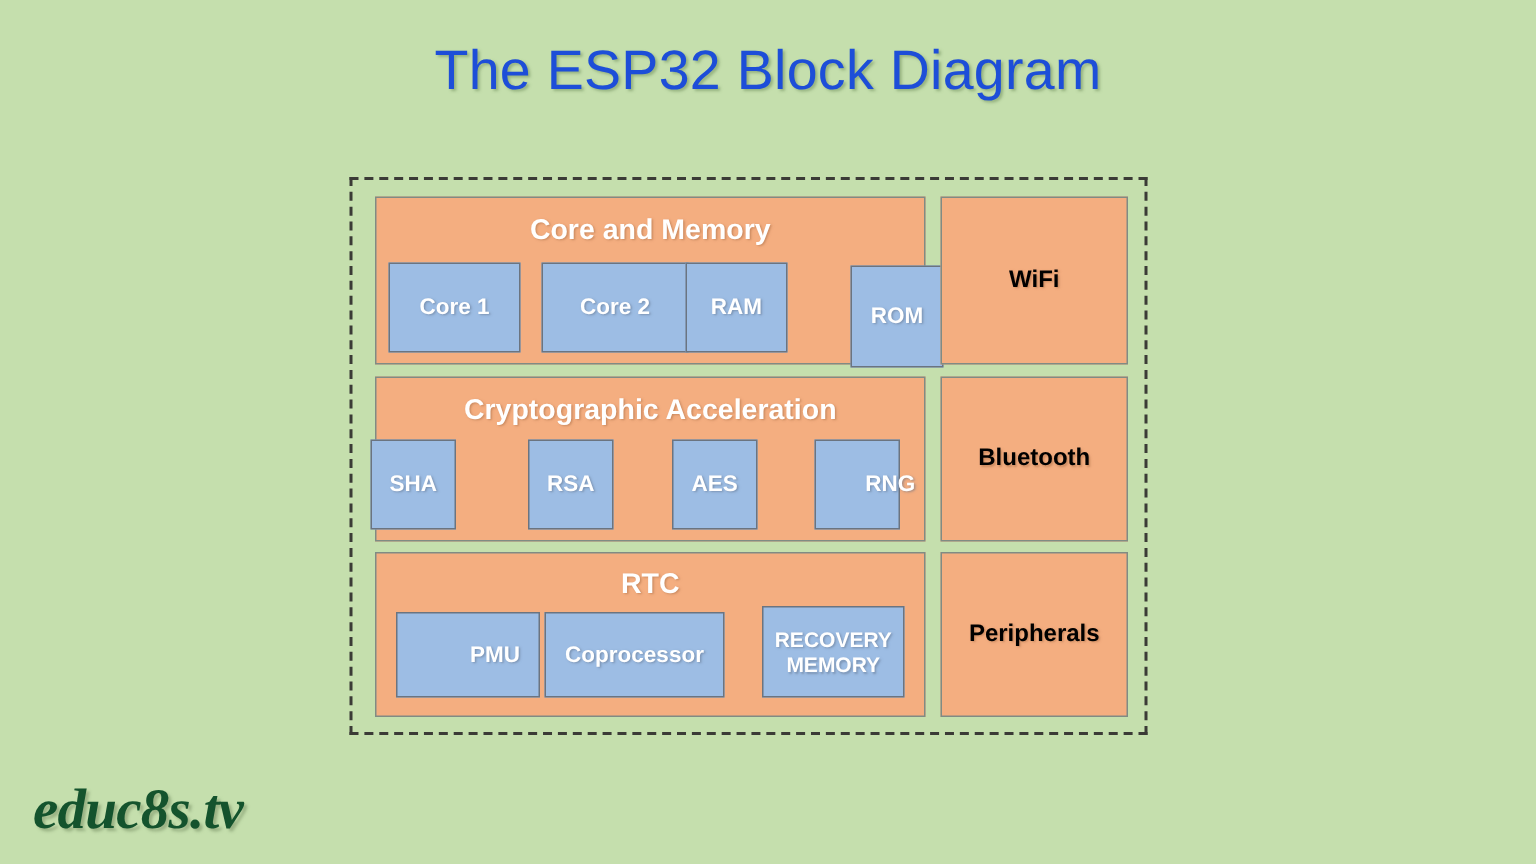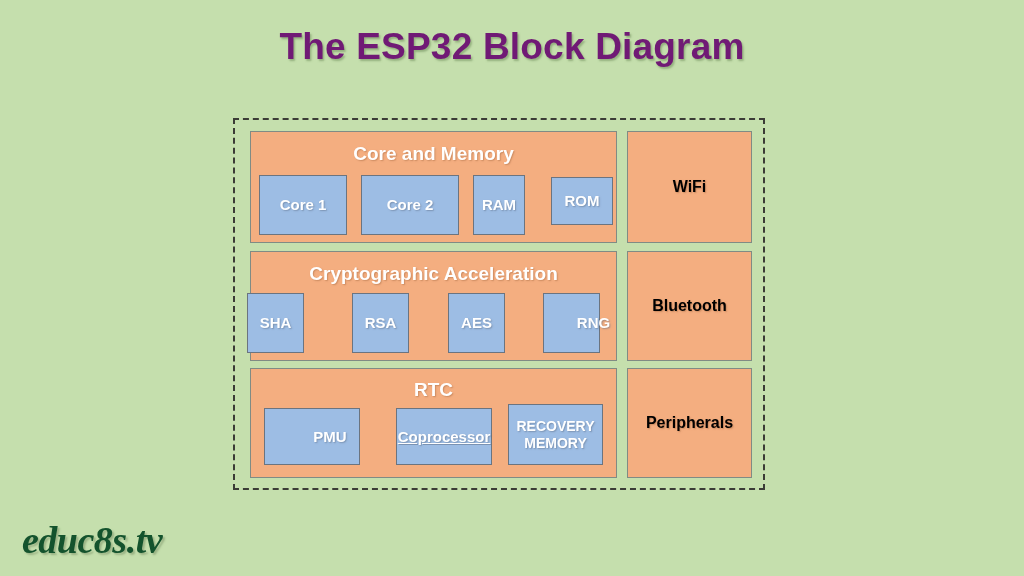--- a/index.html
+++ b/index.html
@@ -17,22 +17,22 @@
   }
 
   
   #slide-title {
     position: absolute;
     top: 26px;
     left: 0;
     width: 1024px;
     text-align: center;
     font-size: 37px;
-    font-weight: bold;
-    color: #701a75;
+    font-weight: normal;
+    color: #1d4ed8;
     letter-spacing: 0.2px;
     text-shadow: 1.5px 1.5px 2px rgba(110,140,90,0.55);
     white-space: nowrap;
   }
 
   
   #chip-boundary {
     position: absolute;
     left: 233px;
     top: 118px;
@@ -93,32 +93,32 @@
   #group-rtc       { left: 250px; top: 368px; width: 367px; height: 110px; }
 
   
   #block-wifi        { left: 627px; top: 131px; width: 125px; height: 112px; }
   #block-bluetooth   { left: 627px; top: 251px; width: 125px; height: 110px; }
   #block-peripherals { left: 627px; top: 368px; width: 125px; height: 110px; }
 
   
   #block-core1 { left: 259px; top: 175px; width: 88px; height: 60px; }
   #block-core2 { left: 361px; top: 175px; width: 98px; height: 60px; }
-  #block-ram   { left: 473px; top: 175px; width: 52px; height: 60px; }
-  #block-rom   { left: 551px; top: 177px; width: 62px; height: 48px; }
+  #block-ram   { left: 457px; top: 175px; width: 68px; height: 60px; }
+  #block-rom   { left: 567px; top: 177px; width: 62px; height: 68px; }
 
   
   #block-sha { left: 247px; top: 293px; width: 57px; height: 60px; }
   #block-rsa { left: 352px; top: 293px; width: 57px; height: 60px; }
   #block-aes { left: 448px; top: 293px; width: 57px; height: 60px; }
   #block-rng { left: 543px; top: 293px; width: 57px; height: 60px; padding-left: 44px; }
 
   
   #block-pmu         { left: 264px; top: 408px; width: 96px; height: 57px; padding-left: 36px; }
-  #block-coprocessor { left: 396px; top: 408px; width: 96px; height: 57px; text-decoration: underline; }
+  #block-coprocessor { left: 363px; top: 408px; width: 120px; height: 57px; }
   #block-recovery    { left: 508px; top: 404px; width: 95px; height: 61px; font-size: 14px; }
 
   
   #watermark {
     position: absolute;
     left: 22px;
     top: 518px;
     font-family: "Liberation Serif", serif;
     font-weight: bold;
     font-style: italic;

